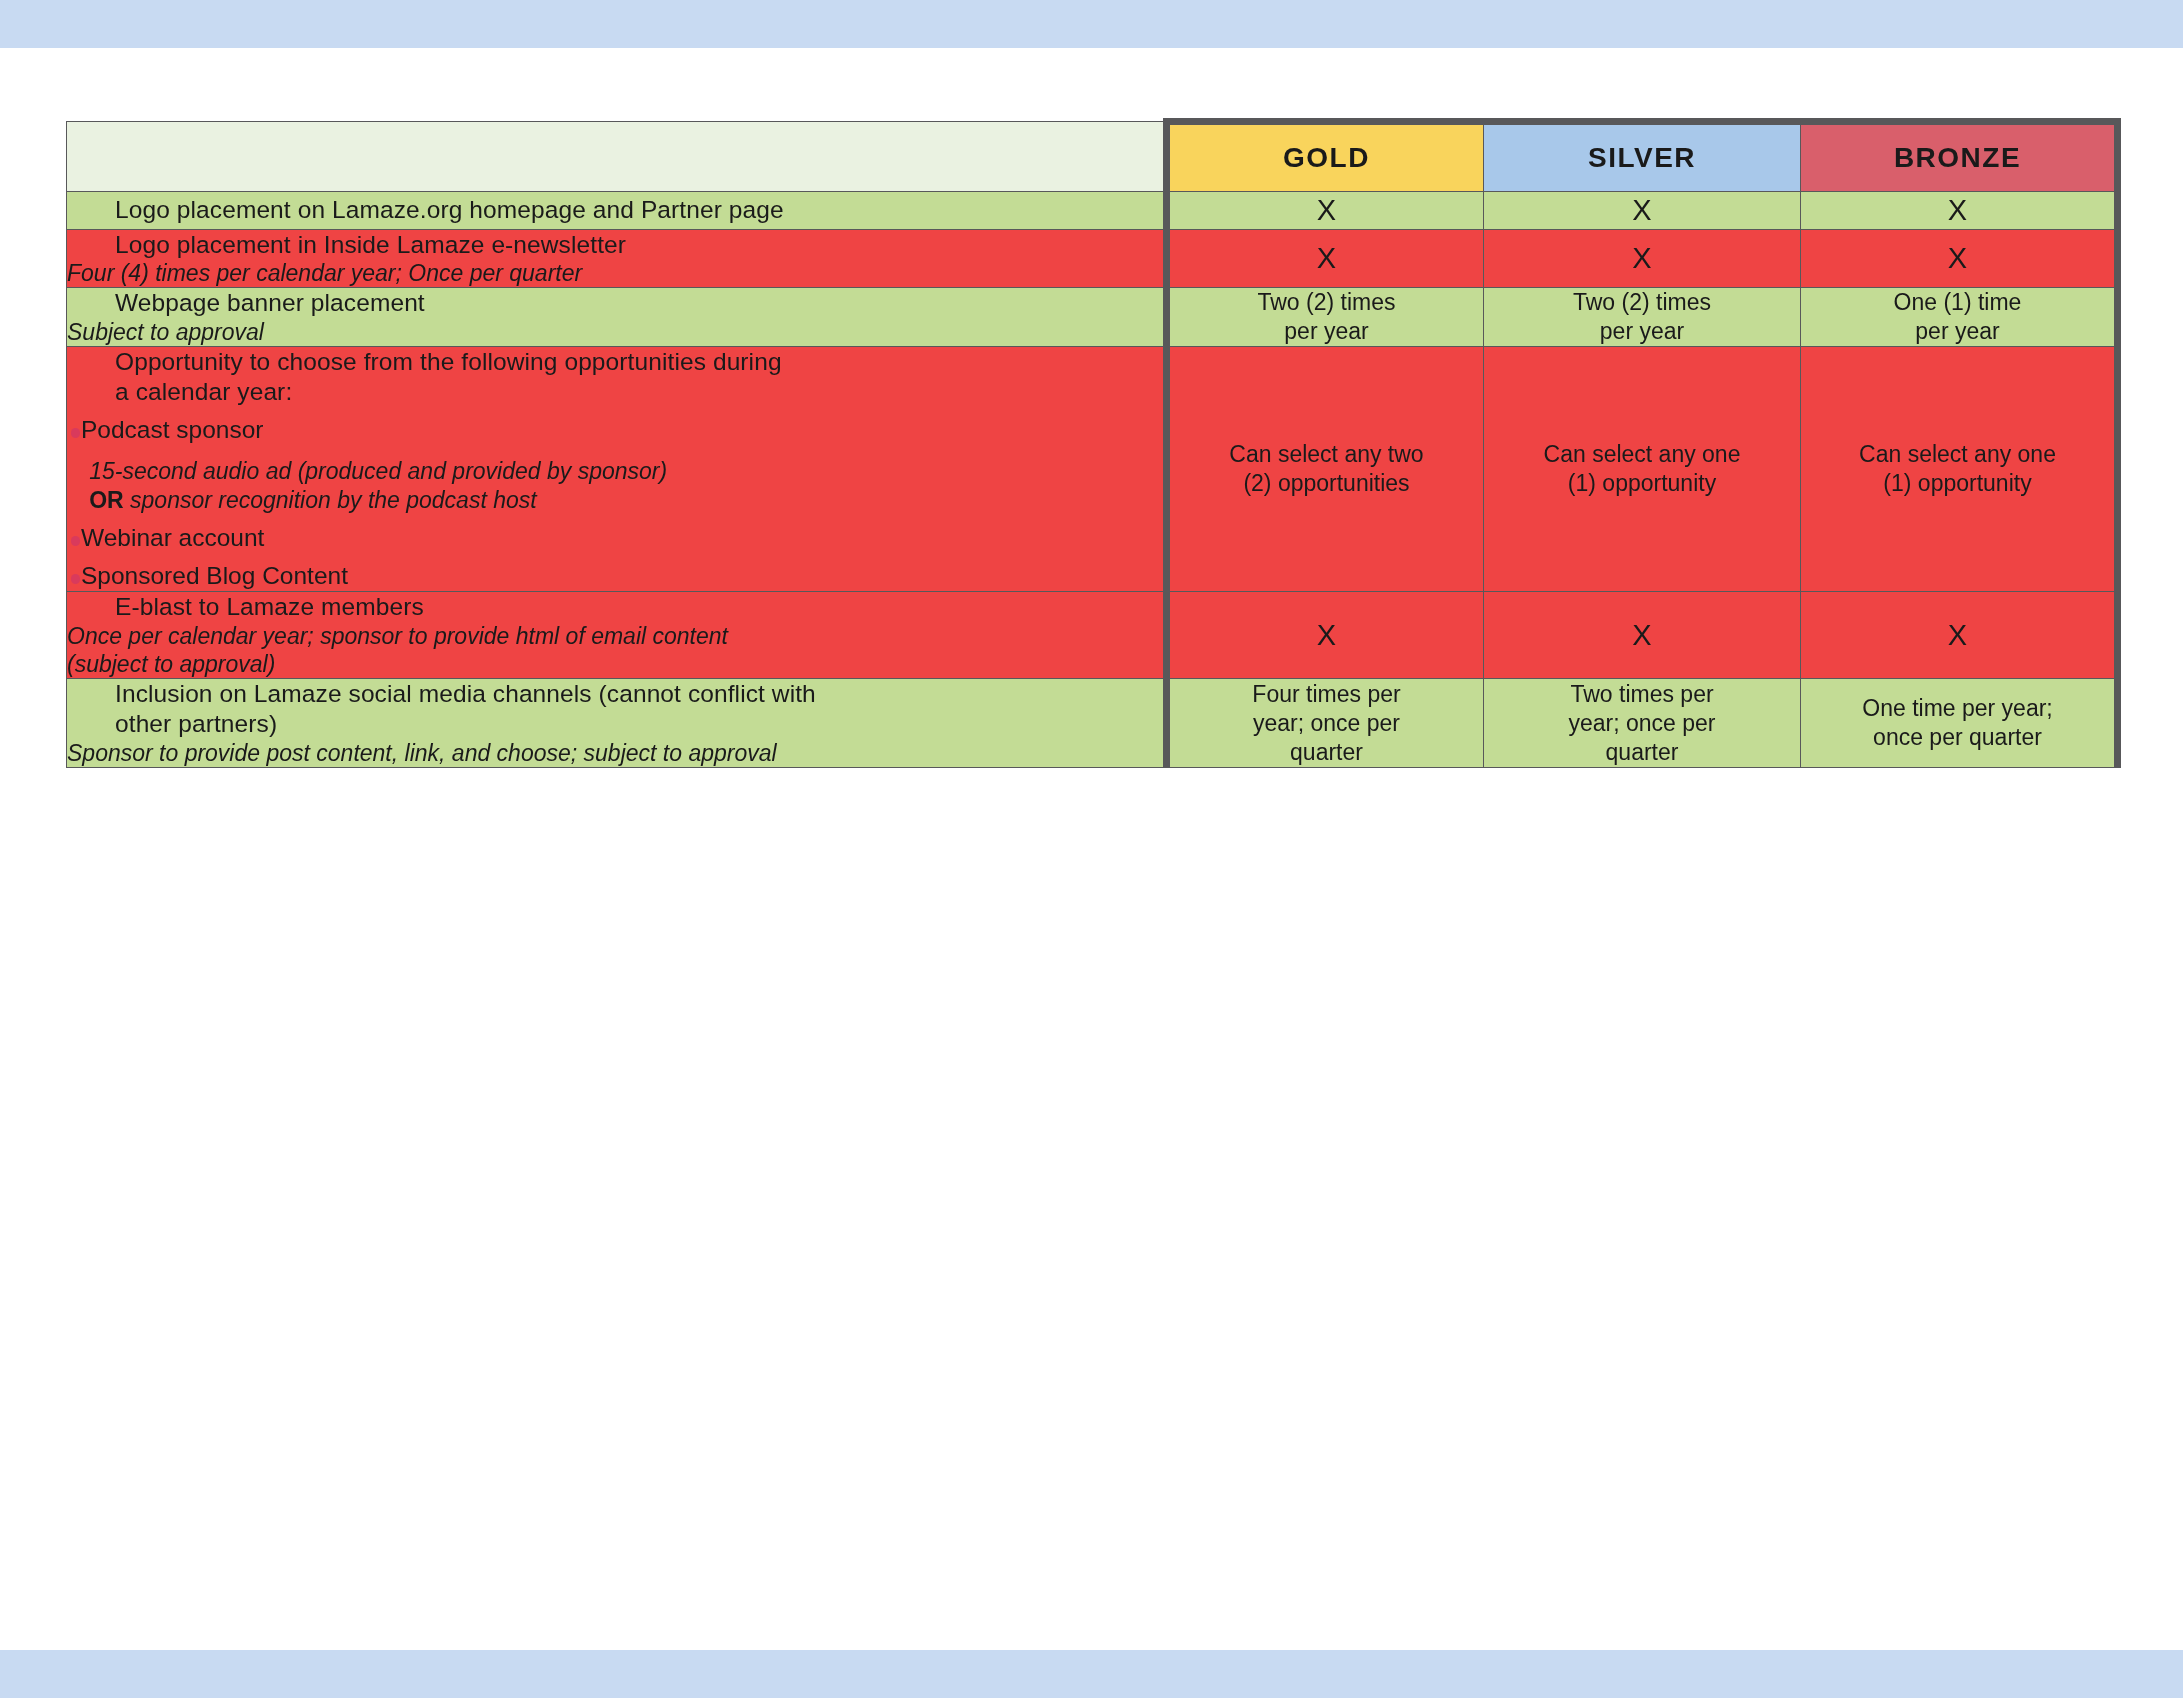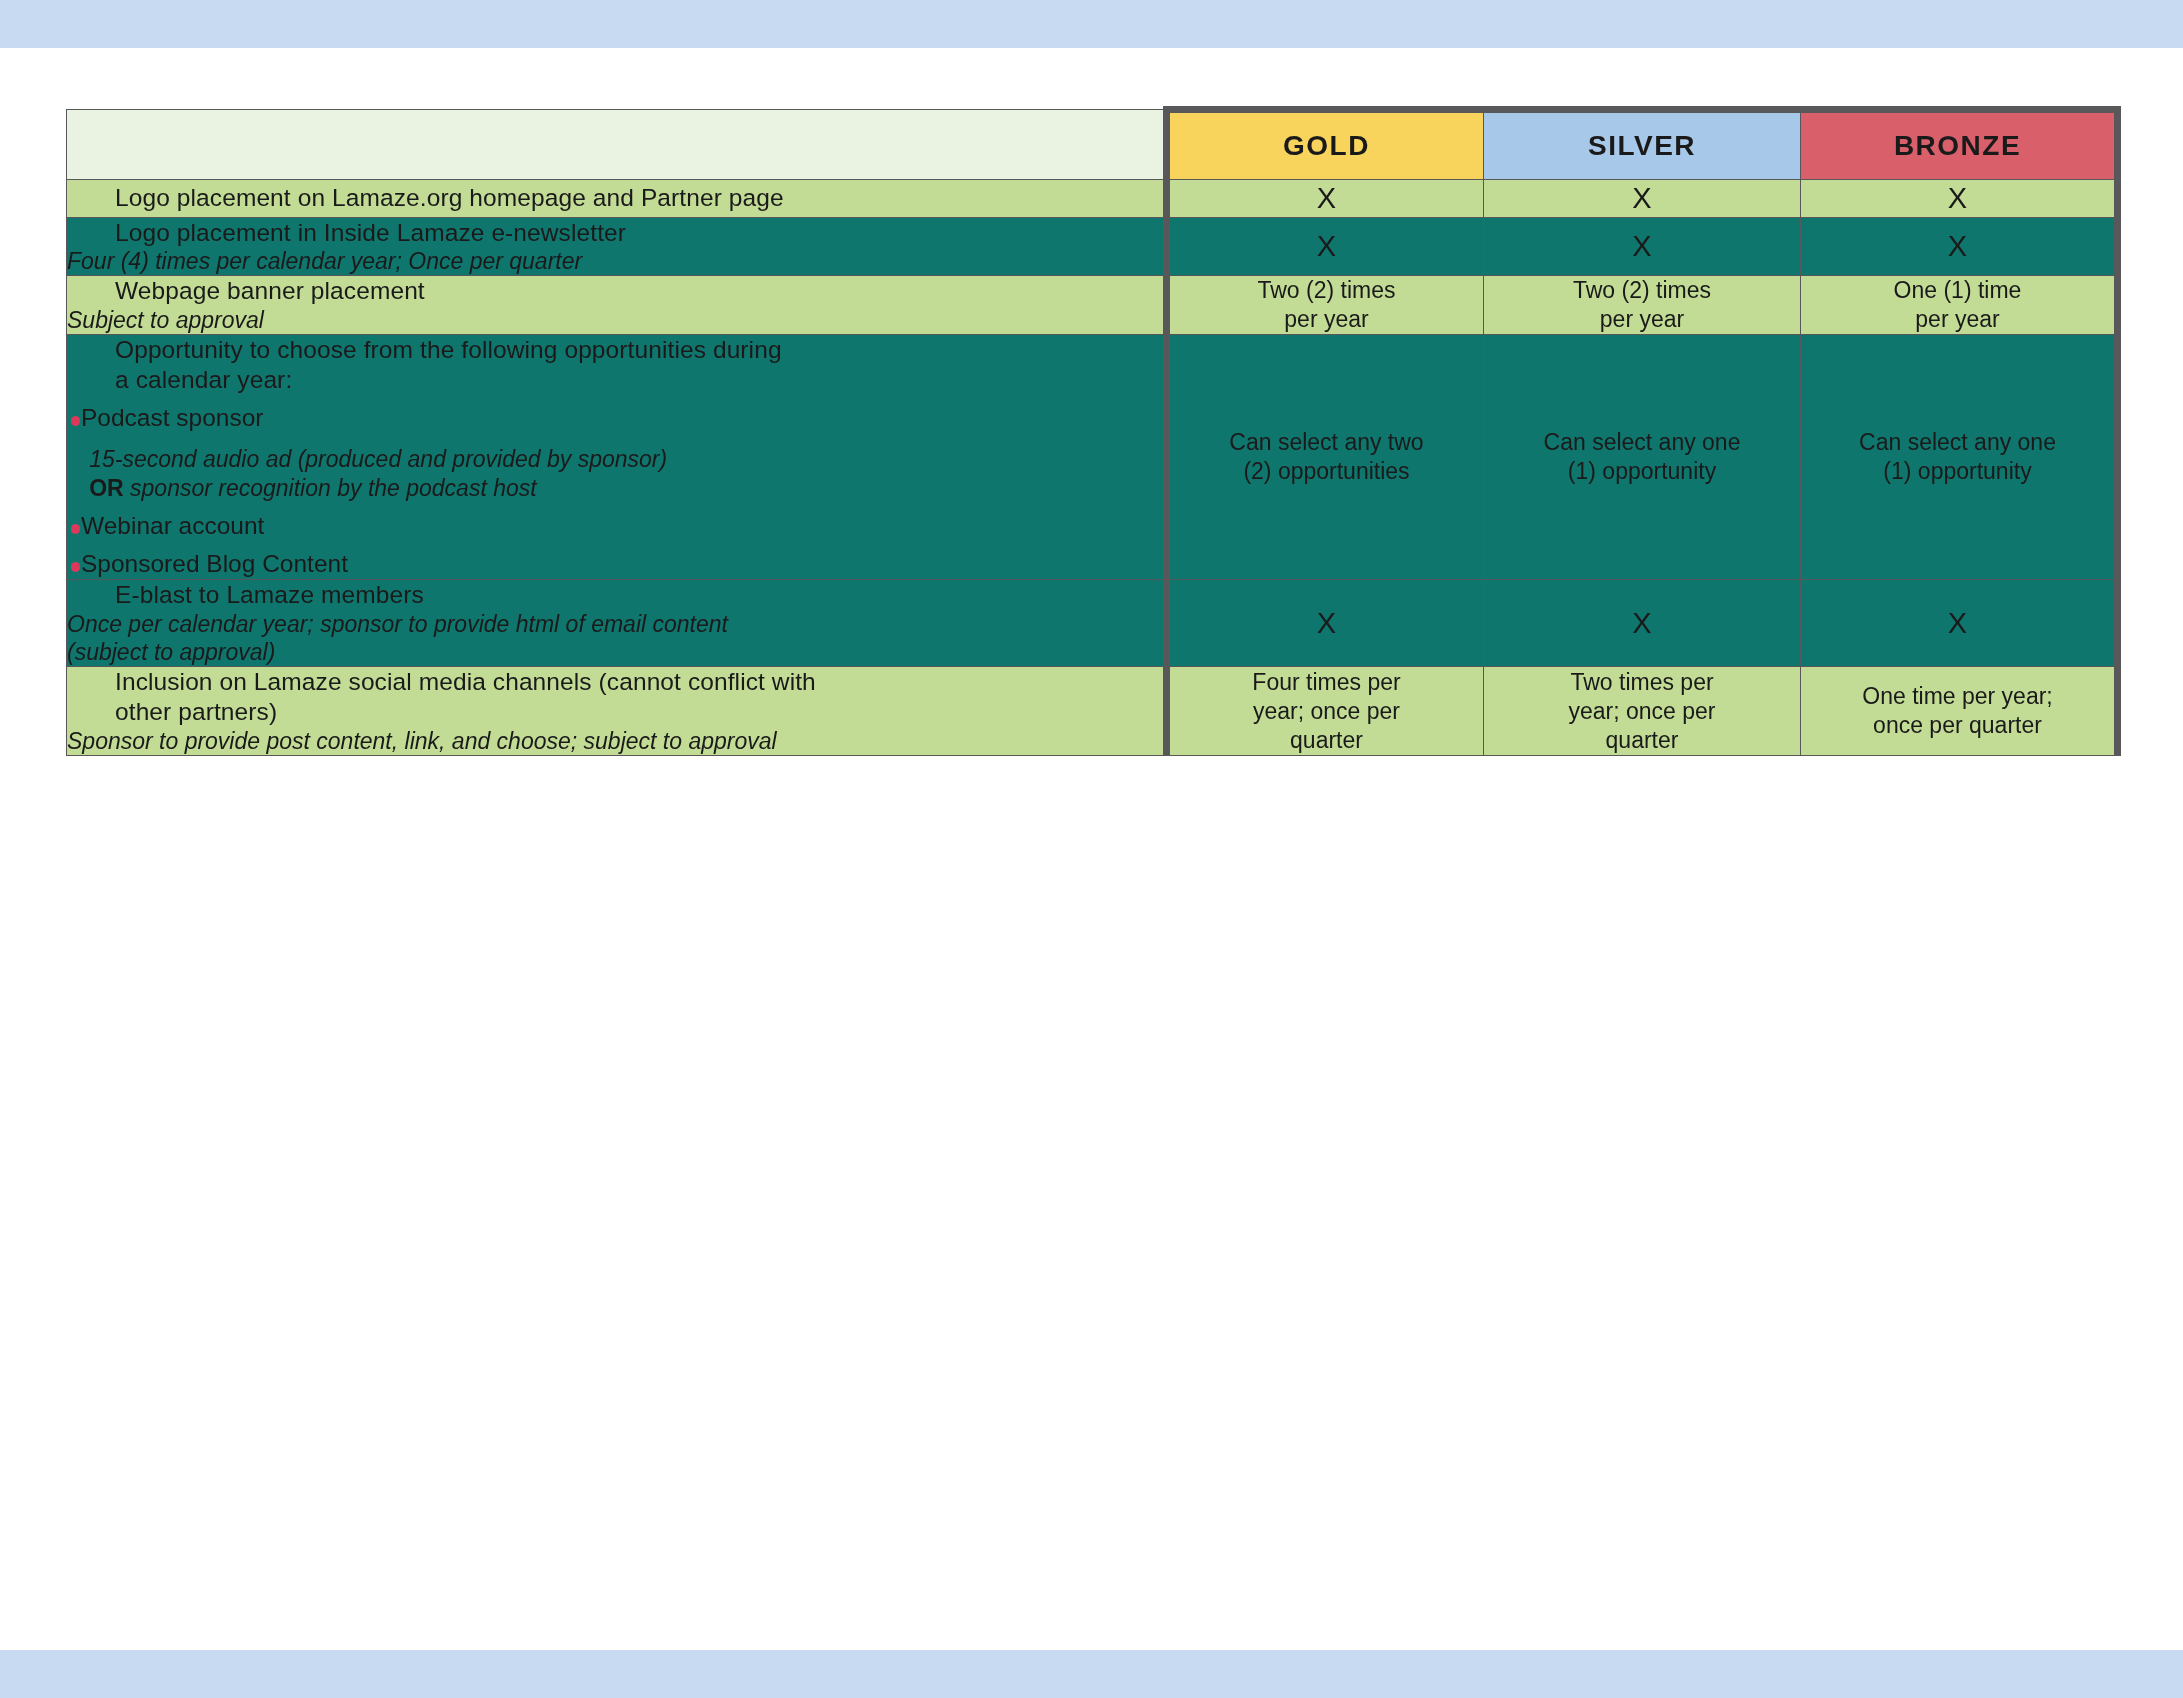--- a/index.html
+++ b/index.html
@@ -30,35 +30,35 @@
     top: 48px;
     width: 2183px;
     height: 1602px;
     background: #ffffff;
   }
 
   
   .benefits-table {
     position: absolute;
     left: 66px;
-    top: 58px;
+    top: 70px;
     width: 2051px;
     border-collapse: collapse;
     table-layout: fixed;
   }
   .benefits-table td, .benefits-table th {
     padding: 0;
     margin: 0;
     vertical-align: middle;
   }
 
   
   col.c-label  { width: 1100px; }
   col.c-tier   { width: 317px;  }
-  .tone-light { background: #0f766e; }
+  .tone-light { background: #ef4444; }
   .tone-mid   { background: #c3dc95; }
 
   
   .label-cell {
     padding: 15px 27px 15px 21px;
     border-top: 1.2px solid #58585a;
     border-bottom: 1.2px solid #58585a;
     border-left: 1.7px solid #58585a;
     border-right: 7px solid #58585a;
     box-sizing: border-box;

